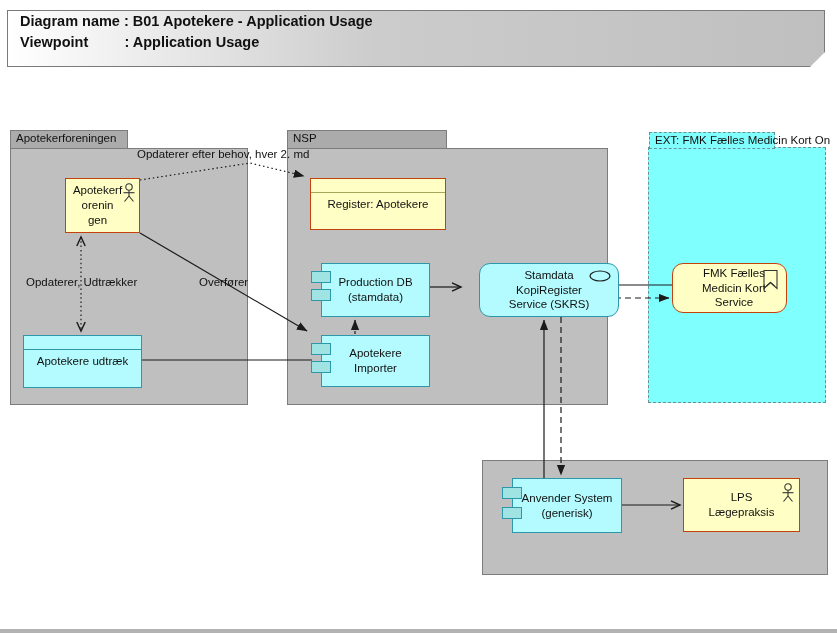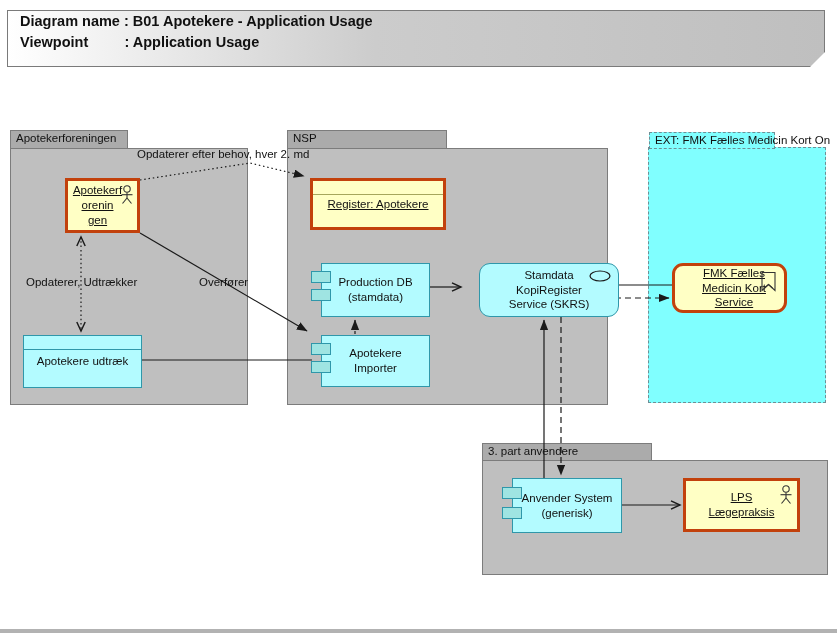--- a/index.html
+++ b/index.html
@@ -22,21 +22,21 @@
     font-size:11.5px;padding:1px 5px;box-sizing:border-box;white-space:nowrap;z-index:1;
   }
   .group-body{position:absolute;background:#bfbfbf;border:1px solid #7c7c7c;box-sizing:border-box;z-index:1;}
   .group-tab.ext, .group-body.ext{background:#80ffff;border:1px dashed #6e8f96;overflow:visible;}
   
   .node{
     position:absolute;display:flex;align-items:center;justify-content:center;
     font-size:11.5px;line-height:1.3;text-align:center;white-space:pre-line;
     box-sizing:border-box;z-index:3;
   }
-  .yellow{background:#ffffc5;border:3px solid #c2410c;text-decoration:underline;}
+  .yellow{background:#ffffc5;border:1px solid #c2410c;}
   .cyan{background:#b3fbff;border:1px solid #2f97aa;}
   .rounded{border-radius:11px;}
   .breakall{word-break:break-all;}
   .band{position:absolute;top:0;left:0;right:0;height:13px;}
   .band.y{border-bottom:1px solid #a6a65c;}
   .band.c{border-bottom:1px solid #2f97aa;}
   .ctab{position:absolute;left:-11px;width:20px;height:12px;background:#9fe4e2;border:1px solid #2f97aa;box-sizing:border-box;}
   .node-icon{position:absolute;}
   
   .conn-label{position:absolute;font-size:11.5px;white-space:nowrap;z-index:4;}
@@ -55,21 +55,20 @@
 
   <div class="group-tab" style="left:10px;top:130px;width:118px;height:19px;">Apotekerforeningen</div>
   <div class="group-body" style="left:10px;top:148px;width:238px;height:257px;"></div>
 
   <div class="group-tab" style="left:287px;top:130px;width:160px;height:19px;">NSP</div>
   <div class="group-body" style="left:287px;top:148px;width:321px;height:257px;"></div>
 
   <div class="group-body ext" style="left:648px;top:147px;width:178px;height:256px;"></div>
   <div class="group-tab ext" style="left:649px;top:132px;width:126px;height:17px;">EXT: FMK Fælles Medicin Kort On</div>
 
-  <div class="group-tab" style="left:482px;top:443px;width:170px;height:18px;">3. part anvendere</div>
   <div class="group-body" style="left:482px;top:460px;width:346px;height:115px;"></div>
 
   <svg id="connectors">
     <defs>
       <marker id="mFilled" markerWidth="10" markerHeight="8" refX="8.5" refY="3.5" orient="auto-start-reverse">
         <path d="M0,0 L9,3.5 L0,7 Z" fill="#1a1a1a"></path>
       </marker>
       <marker id="mOpen" markerWidth="10" markerHeight="9" refX="8" refY="4" orient="auto-start-reverse">
         <polyline points="0.5,0.5 8,4 0.5,7.5" fill="none" stroke="#1a1a1a" stroke-width="1.2"></polyline>
       </marker>

